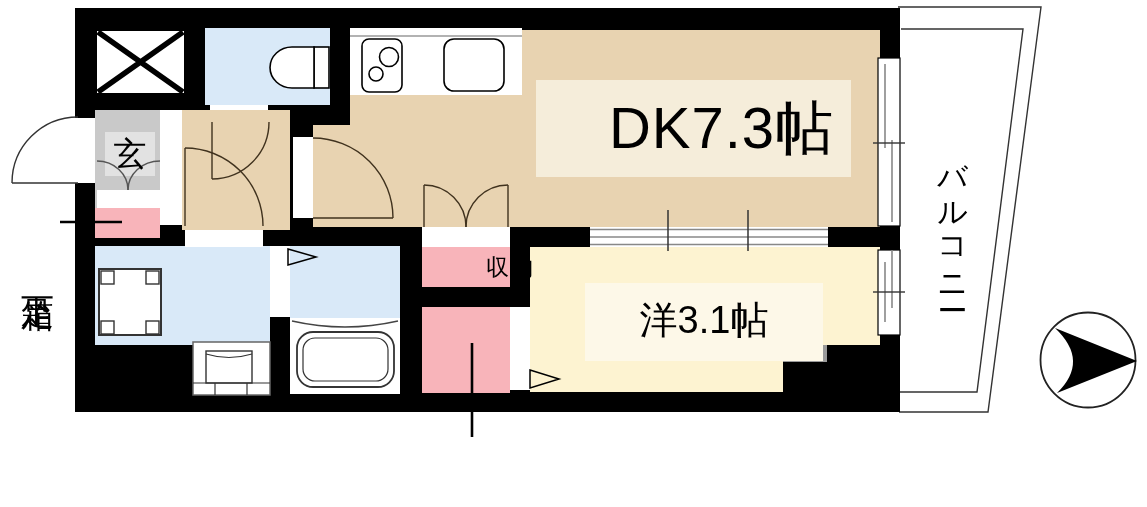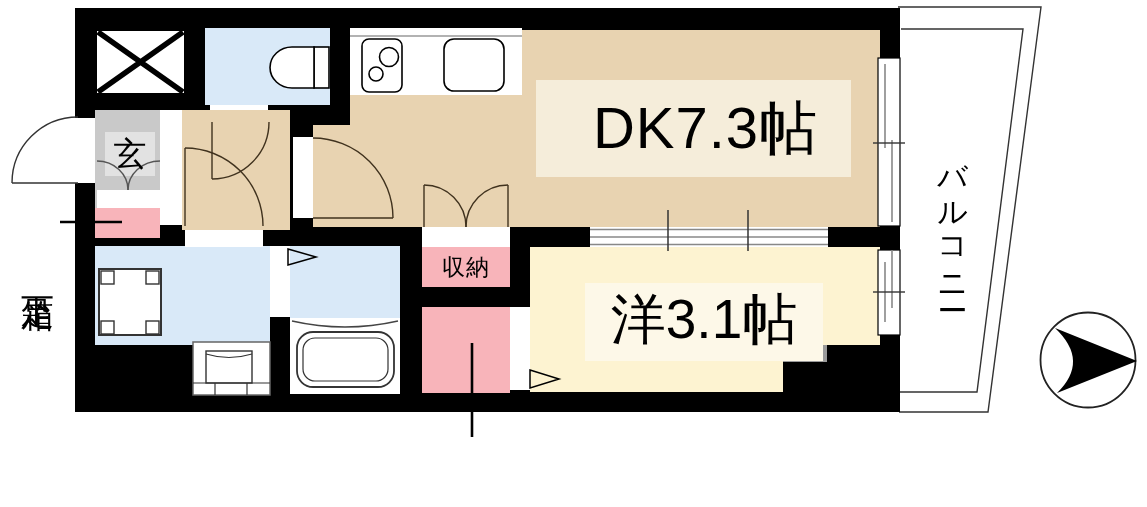--- a/index.html
+++ b/index.html
@@ -1,24 +1,24 @@
 <!DOCTYPE html>
 <html><head>
 <meta charset="utf-8">
 <style>
   html,body{margin:0;padding:0;background:#fff;}
   #stage{position:relative;width:1147px;height:507px;background:#ffffff;overflow:hidden;
          font-family:"Liberation Sans","DejaVu Sans",sans-serif;}
   #plan-svg{position:absolute;left:0;top:0;}
   .lbl{position:absolute;color:#000;display:flex;align-items:center;justify-content:center;
        white-space:nowrap;pointer-events:none;}
-  .lbl-dk{left:548px;top:80px;width:315px;height:97px;font-size:58px;font-weight:500;letter-spacing:1px;}
-  .lbl-yo{left:585px;top:283px;width:238px;height:74px;font-size:55px;font-weight:500;}
+  .lbl-dk{left:564px;top:80px;width:315px;height:97px;font-size:58px;font-weight:500;letter-spacing:1px;}
+  .lbl-yo{left:585px;top:283px;width:238px;height:74px;font-size:38px;font-weight:500;}
   .lbl-gen{left:105px;top:132px;width:50px;height:44px;font-size:33px;font-weight:500;}
-  .lbl-shuno{left:422px;top:247px;width:88px;height:40px;font-size:23px;font-weight:500;letter-spacing:1px;}
+  .lbl-shuno{left:422px;top:247px;width:88px;height:40px;font-size:23px;font-weight:500;letter-spacing:1px;padding-left:44px;}
   .lbl-wcl{left:413px;top:443px;width:160px;height:46px;font-size:38px;font-weight:400;}
   .lbl-vert{writing-mode:vertical-rl;text-orientation:mixed;}
   .lbl-balcony{left:928px;top:103px;width:48px;height:236px;font-size:30px;font-weight:500;letter-spacing:4px;}
   .lbl-shoebox{left:12px;top:199px;width:50px;height:150px;font-size:33px;font-weight:500;letter-spacing:2px;}
 </style>
 </head>
 <body>
 
 <div id="stage">
   <svg id="plan-svg" width="1147" height="507" viewBox="0 0 1147 507" xmlns="http://www.w3.org/2000/svg">

